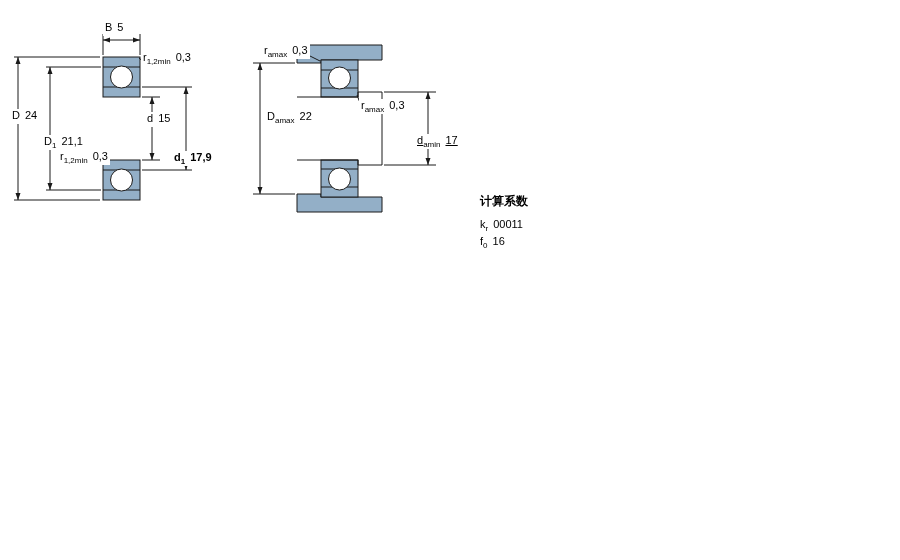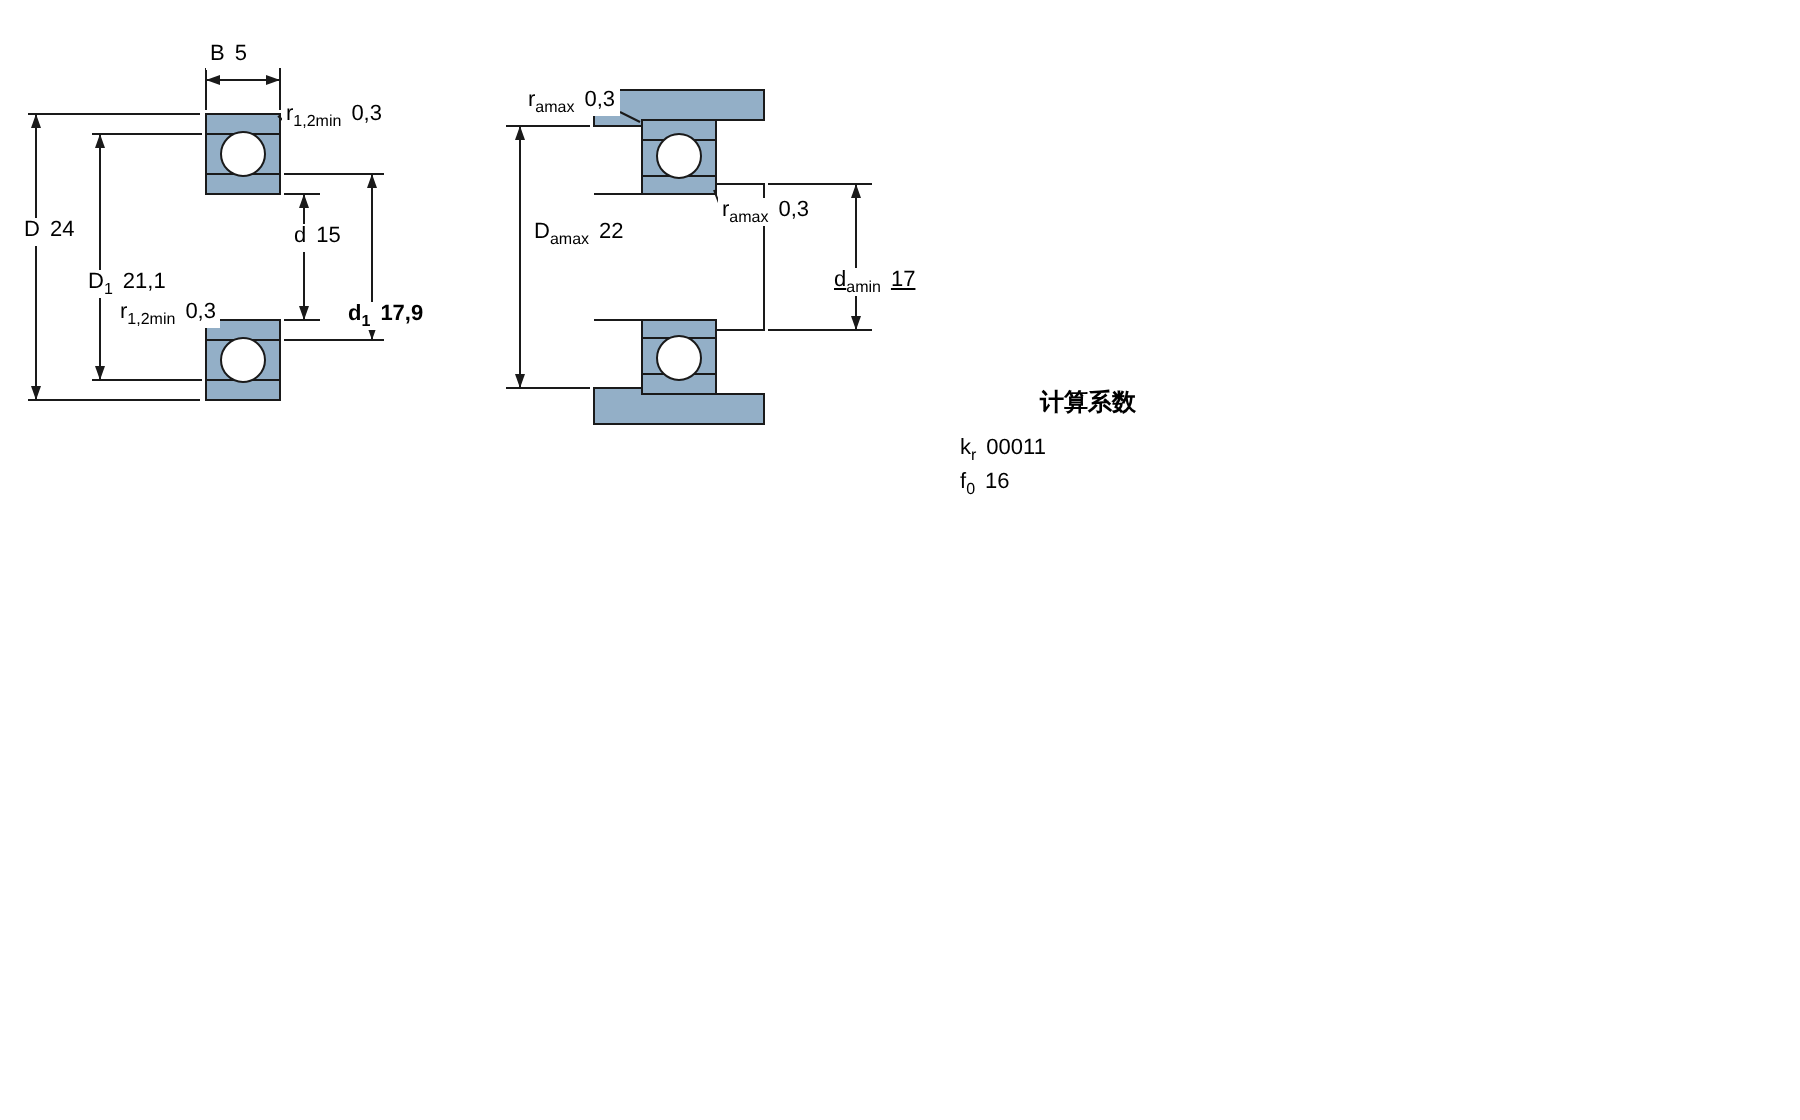--- a/index.html
+++ b/index.html
@@ -20,21 +20,21 @@
   .dim {
     position: absolute;
     font-size: 11px;
     line-height: 13px;
     white-space: nowrap;
     background: #ffffff;
     padding: 0 2px;
   }
   .dim sub { font-size: 8px; line-height: 8px; }
   .dim .val { margin-left: 5px; }
-  .heading { font-weight: 700; font-size: 12px; background: transparent; margin-left: 40px; }
+  .heading { font-weight: 700; font-size: 12px; background: transparent; }
   .factor { background: transparent; }
 </style>
 </head>
 <body>
 
 <div id="canvas">
 
   <svg id="drawing" width="900" height="560" viewBox="0 0 900 560">
 
     <g class="ln">

